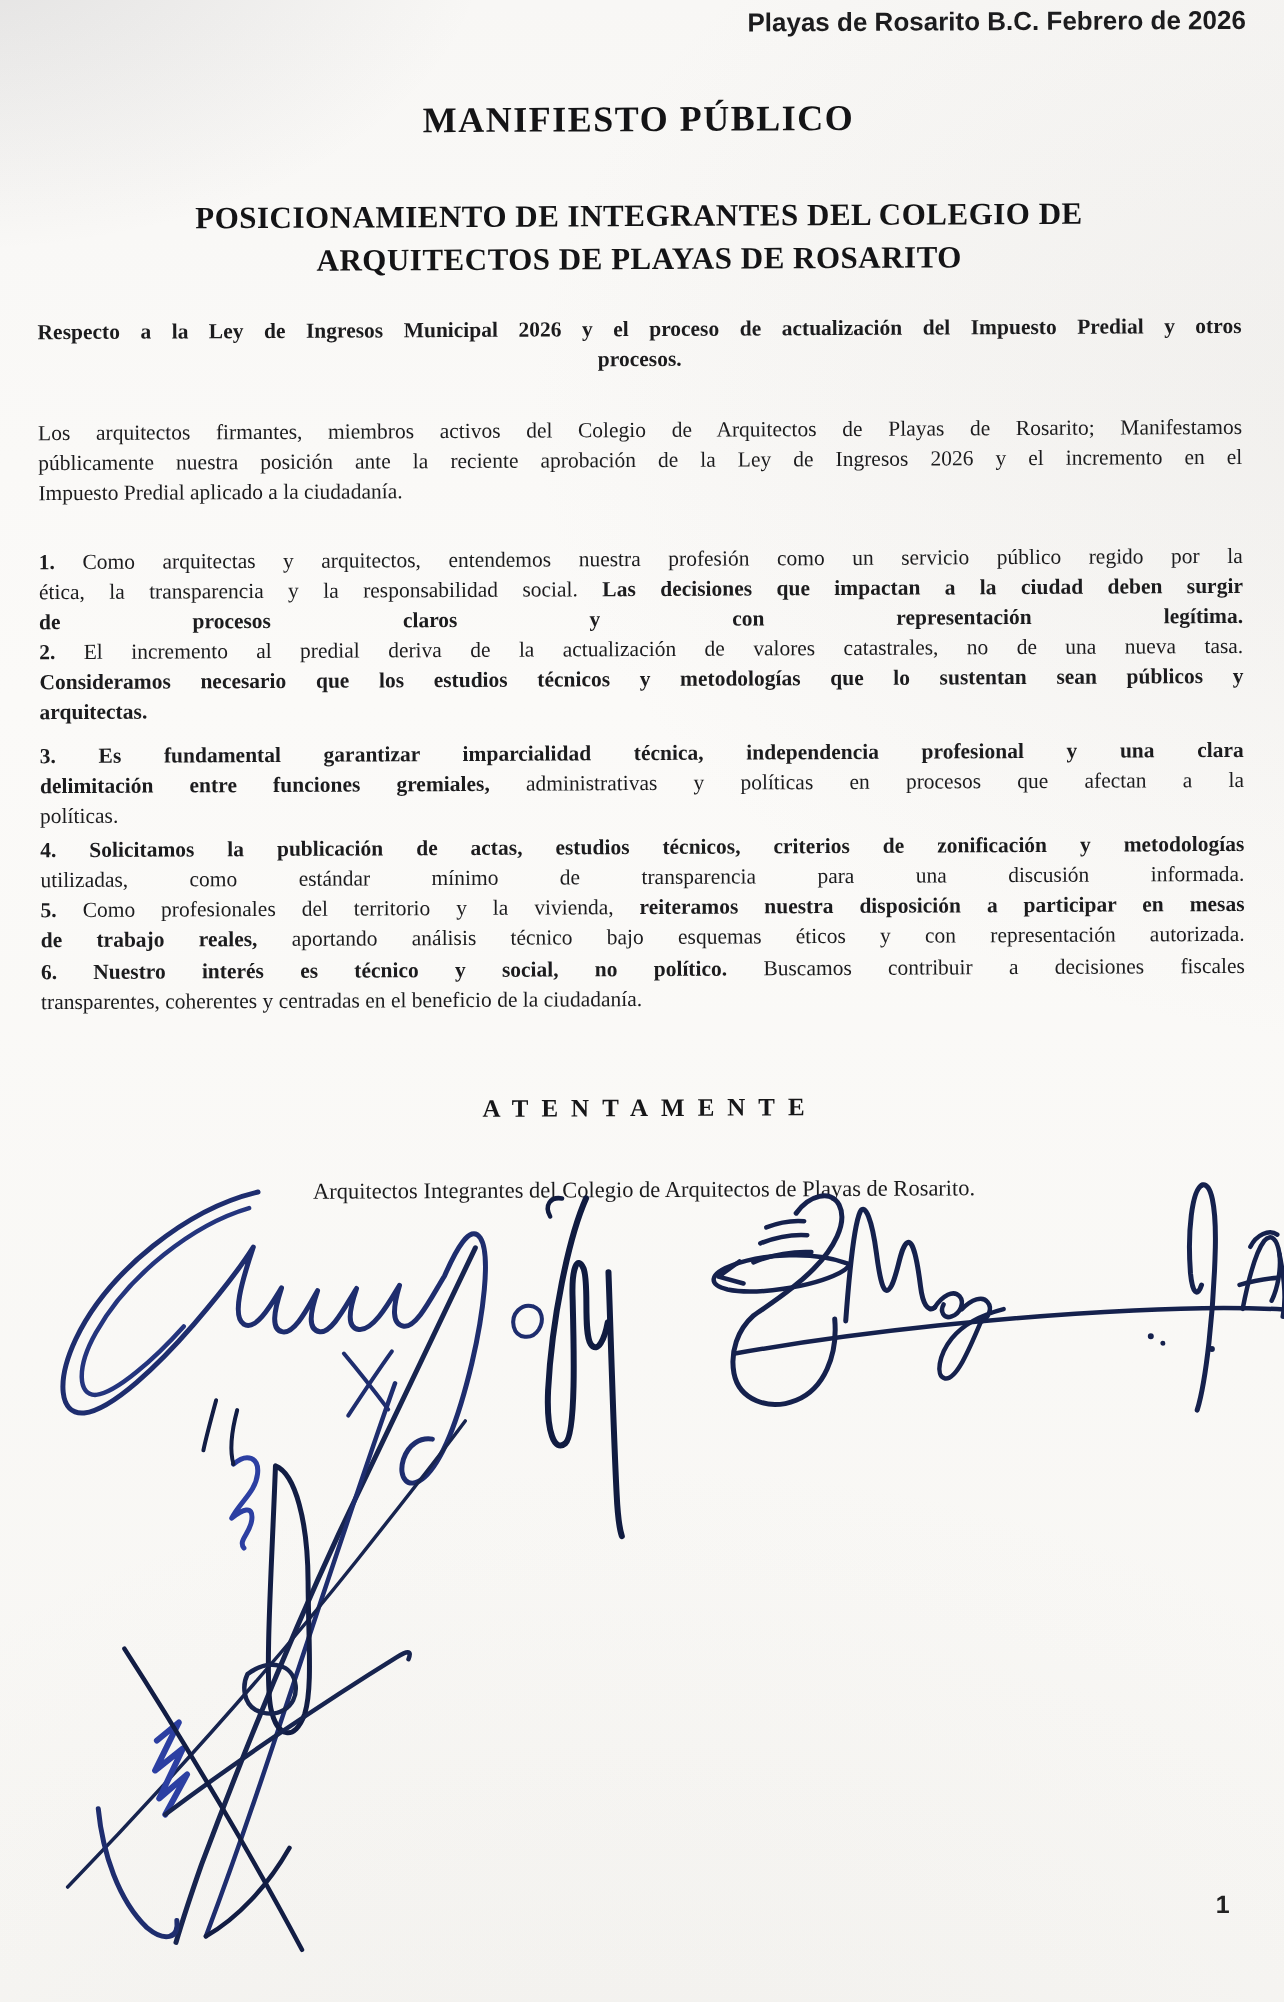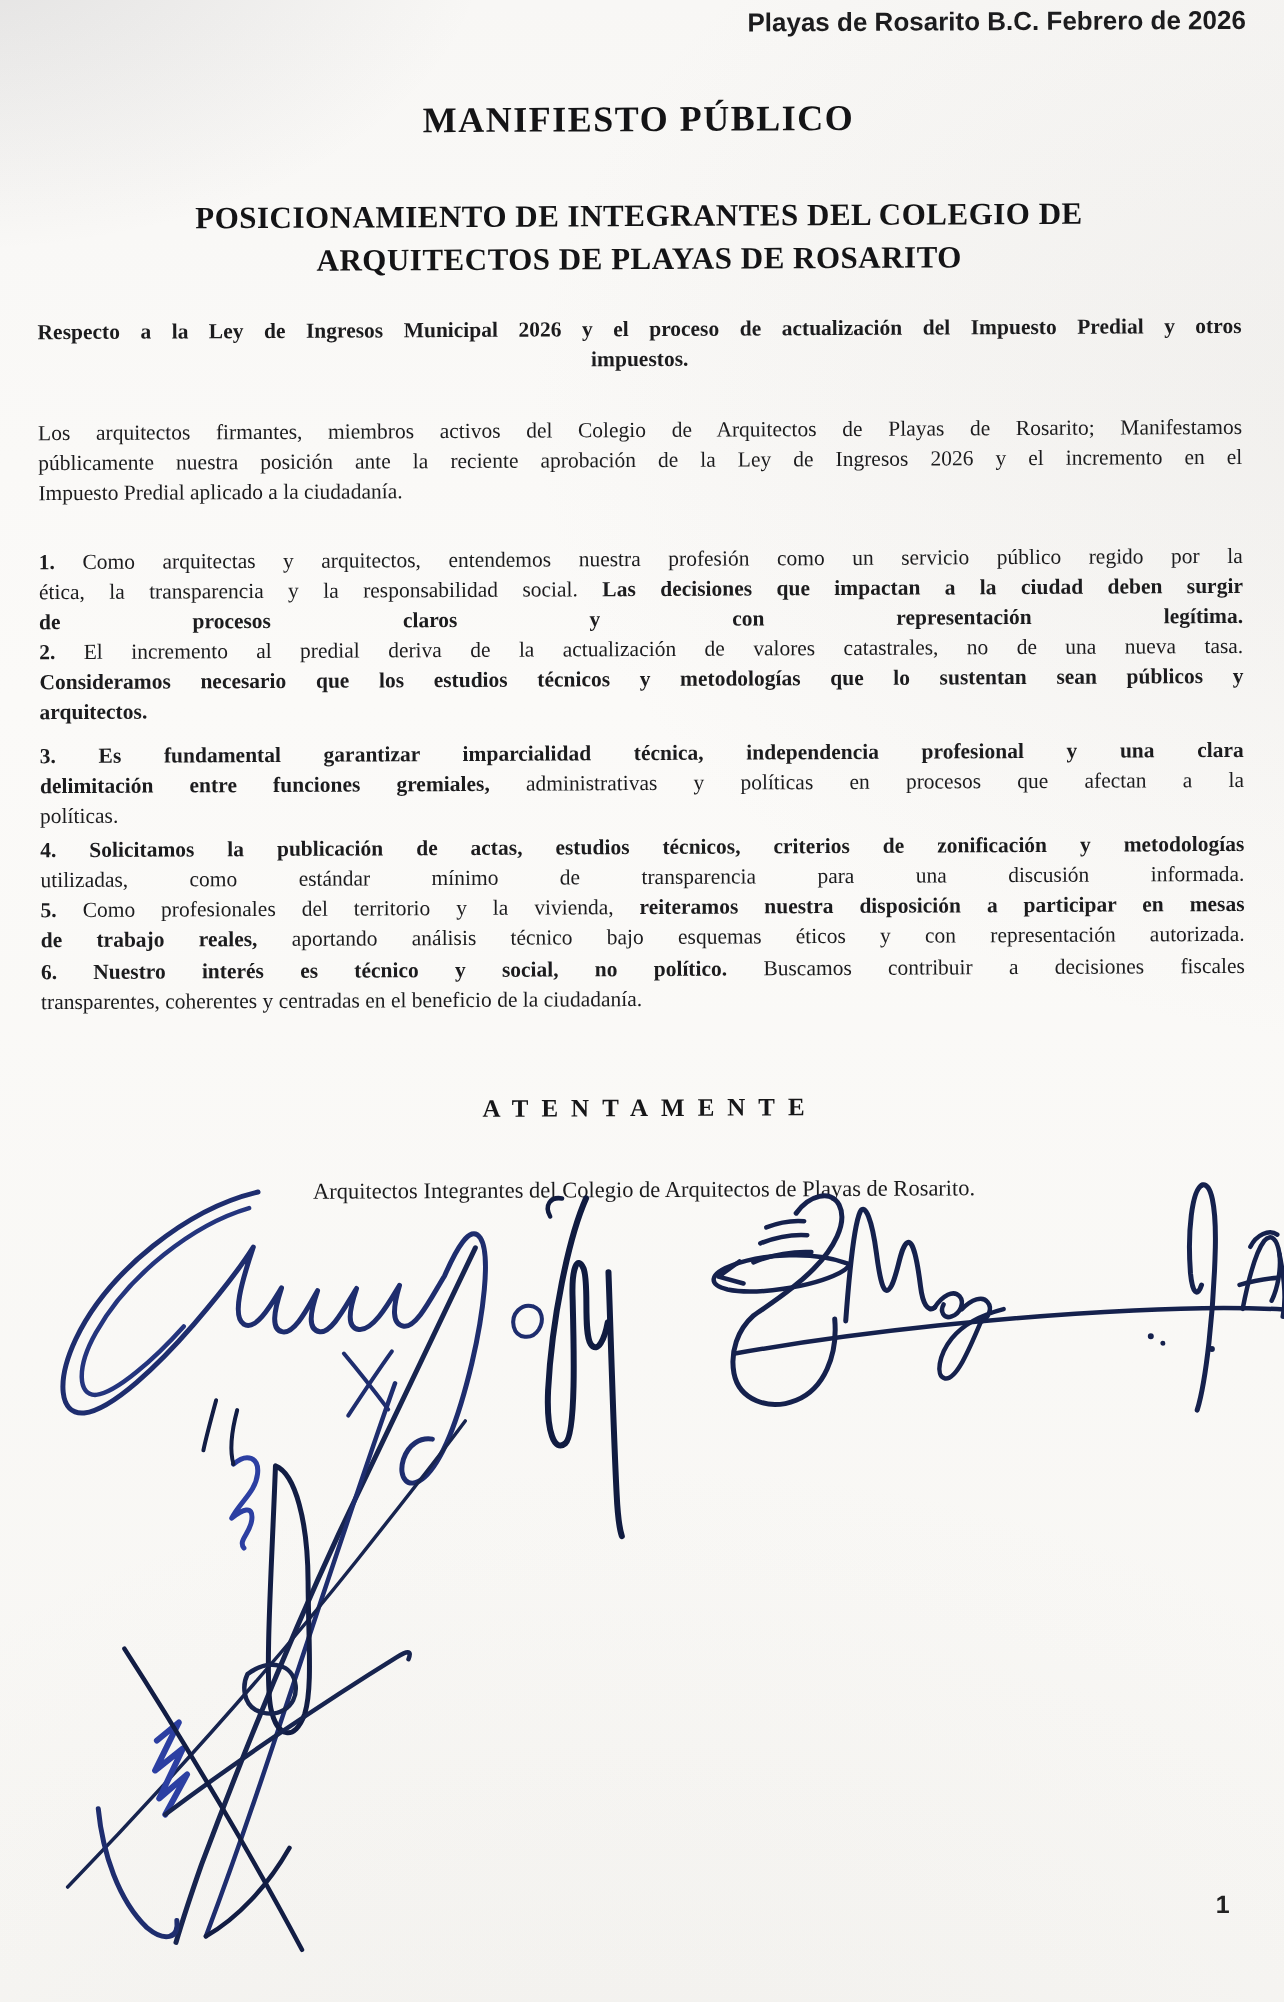--- a/index.html
+++ b/index.html
@@ -74,36 +74,36 @@
     <div class="doc-title">MANIFIESTO PÚBLICO</div>
 
     <div class="doc-subtitle">
       <div>POSICIONAMIENTO DE INTEGRANTES DEL COLEGIO DE</div>
       <div>ARQUITECTOS DE PLAYAS DE ROSARITO</div>
     </div>
 
     <div id="doc-body">
         <div class="tblock blk-respecto">
           <div class="ln a-j"><span class="b">Respecto a la Ley de Ingresos Municipal 2026 y el proceso de actualización del Impuesto Predial y otros</span></div>
-          <div class="ln a-c"><span class="b">impuestos.</span></div>
+          <div class="ln a-c"><span class="b">procesos.</span></div>
         </div>
         <div class="tblock blk-intro">
           <div class="ln a-j"><span>Los arquitectos firmantes, miembros activos del Colegio de Arquitectos de Playas de Rosarito; Manifestamos</span></div>
           <div class="ln a-j"><span>públicamente nuestra posición ante la reciente aprobación de la Ley de Ingresos 2026 y el incremento en el</span></div>
           <div class="ln a-l"><span>Impuesto Predial aplicado a la ciudadanía.</span></div>
         </div>
         <div class="tblock blk-item-1">
           <div class="ln a-j"><span class="b">1.</span><span> Como arquitectas y arquitectos, entendemos nuestra profesión como un servicio público regido por la</span></div>
           <div class="ln a-j"><span>ética, la transparencia y la responsabilidad social. </span><span class="b">Las decisiones que impactan a la ciudad deben surgir</span></div>
           <div class="ln a-j"><span class="b">de procesos claros y con representación legítima.</span></div>
         </div>
         <div class="tblock blk-item-2">
           <div class="ln a-j"><span class="b">2.</span><span> El incremento al predial deriva de la actualización de valores catastrales, no de una nueva tasa.</span></div>
           <div class="ln a-j"><span class="b">Consideramos necesario que los estudios técnicos y metodologías que lo sustentan sean públicos y</span></div>
-          <div class="ln a-l"><span class="b">arquitectos.</span></div>
+          <div class="ln a-l"><span class="b">arquitectas.</span></div>
         </div>
         <div class="tblock blk-item-3">
           <div class="ln a-j"><span class="b">3. Es fundamental garantizar imparcialidad técnica, independencia profesional y una clara</span></div>
           <div class="ln a-j"><span class="b">delimitación entre funciones gremiales,</span><span> administrativas y políticas en procesos que afectan a la</span></div>
           <div class="ln a-l"><span>políticas.</span></div>
         </div>
         <div class="tblock blk-item-4">
           <div class="ln a-j"><span class="b">4. Solicitamos la publicación de actas, estudios técnicos, criterios de zonificación y metodologías</span></div>
           <div class="ln a-j"><span>utilizadas, como estándar mínimo de transparencia para una discusión informada.</span></div>
         </div>

